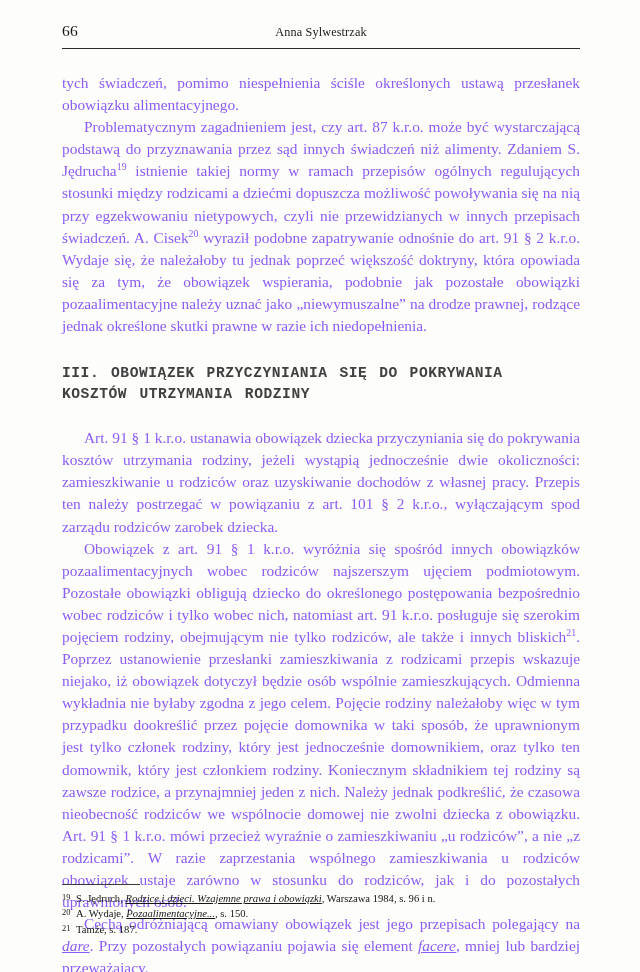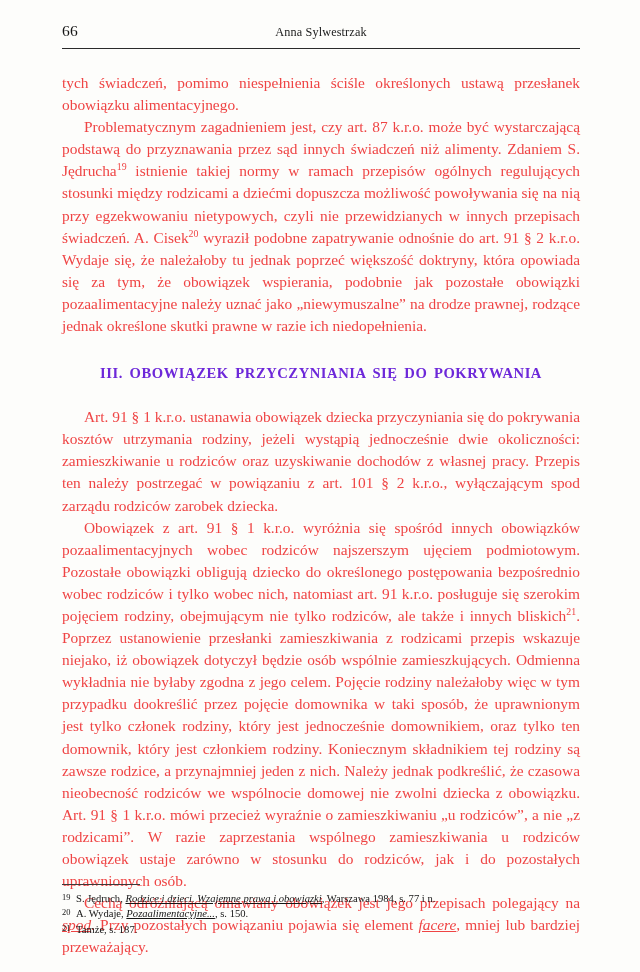--- a/index.html
+++ b/index.html
@@ -65,45 +65,46 @@
     width: 518px;
   }
   p.para {
     margin: 0;
     font-size: 15.4px;
     line-height: 22.1px;
     text-align: justify;
     text-justify: inter-word;
     hyphens: manual;
     -webkit-hyphens: manual;
-    color: #ef4444;
+    color: #8b5cf6;
   }
   p.para.indent {
     text-indent: 22px;
   }
   sup.fnref {
     font-size: 0.64em;
     vertical-align: super;
     line-height: 0;
   }
   i, .it {
     font-style: italic;
     text-decoration: underline;
   }
 
   
   .section-heading {
     margin: 0;
     padding: 0;
-    text-align: center;
+    text-align: left;
     font-size: 14.6px;
     font-weight: bold;
     line-height: 21px;
     letter-spacing: 0.55px;
-    color: #6d28d9;
+    color: #404040;
+    font-family: Liberation Mono, monospace;
   }
   .heading-block {
     margin-top: 26px;
     margin-bottom: 22px;
   }
   .heading-line {
     display: block;
     white-space: nowrap;
   }
   .heading-line.l1 {
@@ -157,34 +158,35 @@
 
   <div class="column">
 
     <p class="para">tych świadczeń, pomimo niespełnienia ściśle określonych ustawą przesła­nek obowiązku alimentacyjnego.</p>
 
     <p class="para indent"><span>Problematycznym zagadnieniem jest, czy art. 87 k.r.o. może być wy­starczającą podstawą do przyznawania przez sąd innych świadczeń niż alimenty. Zdaniem S. Jędrucha</span><sup class="fnref">19</sup><span> istnienie takiej normy w ramach przepi­sów ogólnych regulujących stosunki między rodzicami a dziećmi dopuszcza możliwość powoływania się na nią przy egzekwowaniu nietypowych, czyli nie przewidzianych w innych przepisach świadczeń. A. Cisek</span><sup class="fnref">20</sup><span> wyraził podobne zapatrywanie odnośnie do art. 91 § 2 k.r.o. Wydaje się, że należa­łoby tu jednak poprzeć większość doktryny, która opowiada się za tym, że obowiązek wspierania, podobnie jak pozostałe obowiązki pozaalimentacyjne należy uznać jako „niewymuszalne” na drodze prawnej, rodzące jednak określone skutki prawne w razie ich niedopełnienia.</span></p>
 
     <div class="heading-block">
       <h2 class="section-heading">
         <span class="heading-line l1">III. OBOWIĄZEK PRZYCZYNIANIA SIĘ DO POKRYWANIA</span>
+        <span class="heading-line l2">KOSZTÓW UTRZYMANIA RODZINY</span>
       </h2>
     </div>
 
     <p class="para indent">Art. 91 § 1 k.r.o. ustanawia obowiązek dziecka przyczyniania się do pokrywania kosztów utrzymania rodziny, jeżeli wystąpią jednocześnie dwie okoliczności: zamieszkiwanie u rodziców oraz uzyskiwanie dochodów z włas­nej pracy. Przepis ten należy postrzegać w powiązaniu z art. 101 § 2 k.r.o., wyłączającym spod zarządu rodziców zarobek dziecka.</p>
 
     <p class="para indent"><span>Obowiązek z art. 91 § 1 k.r.o. wyróżnia się spośród innych obowiązków pozaalimentacyjnych wobec rodziców najszerszym ujęciem podmiotowym. Pozostałe obowiązki obligują dziecko do określonego postępowania bezpo­średnio wobec rodziców i tylko wobec nich, natomiast art. 91 k.r.o. posłu­guje się szerokim pojęciem rodziny, obejmującym nie tylko rodziców, ale także i innych bliskich</span><sup class="fnref">21</sup><span>. Poprzez ustanowienie przesłanki zamieszkiwania z rodzicami przepis wskazuje niejako, iż obowiązek dotyczył będzie osób wspólnie zamieszkujących. Odmienna wykładnia nie byłaby zgodna z jego celem. Pojęcie rodziny należałoby więc w tym przypadku dookreślić przez pojęcie domownika w taki sposób, że uprawnionym jest tylko członek rodziny, który jest jednocześnie domownikiem, oraz tylko ten domownik, który jest członkiem rodziny. Koniecznym składnikiem tej rodziny są zaw­sze rodzice, a przynajmniej jeden z nich. Należy jednak podkreślić, że czasowa nieobecność rodziców we wspólnocie domowej nie zwolni dziecka z obowiązku. Art. 91 § 1 k.r.o. mówi przecież wyraźnie o zamieszkiwaniu „u rodziców”, a nie „z rodzicami”. W razie zaprzestania wspólnego zamiesz­kiwania u rodziców obowiązek ustaje zarówno w stosunku do rodziców, jak i do pozostałych uprawnionych osób.</span></p>
 
-    <p class="para indent"><span>Cechą odróżniającą omawiany obowiązek jest jego przepisach polegający na </span><i class="it">spod</i><span>. Przy pozostałych powiązaniu pojawia się element </span><i class="it">facere</i><span>, mniej lub bardziej przeważający.</span></p>
+    <p class="para indent"><span>Cechą odróżniającą omawiany obowiązek jest jego przepisach polegający na </span><i class="it">dare</i><span>. Przy pozostałych powiązaniu pojawia się element </span><i class="it">facere</i><span>, mniej lub bardziej przeważający.</span></p>
 
   </div>
 
   <div class="footnotes">
     <div class="footnote-rule"></div>
 
-    <p class="footnote"><span class="fn-num">19</span><span class="fn-text">S. Jędruch, </span><i class="it">Rodzice i dzieci. Wzajemne prawa i obowiązki</i><span class="fn-text">, Warszawa 1984, s. 77 i n.</span></p>
+    <p class="footnote"><span class="fn-num">19</span><span class="fn-text">S. Jędruch, </span><i class="it">Rodzice i dzieci. Wzajemne prawa i obowiązki</i><span class="fn-text">, Warszawa 1984, s. 96 i n.</span></p>
 
     <p class="footnote"><span class="fn-num">20</span><span class="fn-text">A. Wydaje, </span><i class="it">Pozaalimentacyjne...</i><span class="fn-text">, s. 150.</span></p>
 
     <p class="footnote"><span class="fn-num">21</span><span class="fn-text">Tamże, s. 187.</span><i class="it"></i><span class="fn-text"></span></p>
   </div>
 
 </div>
 
 </body></html>

